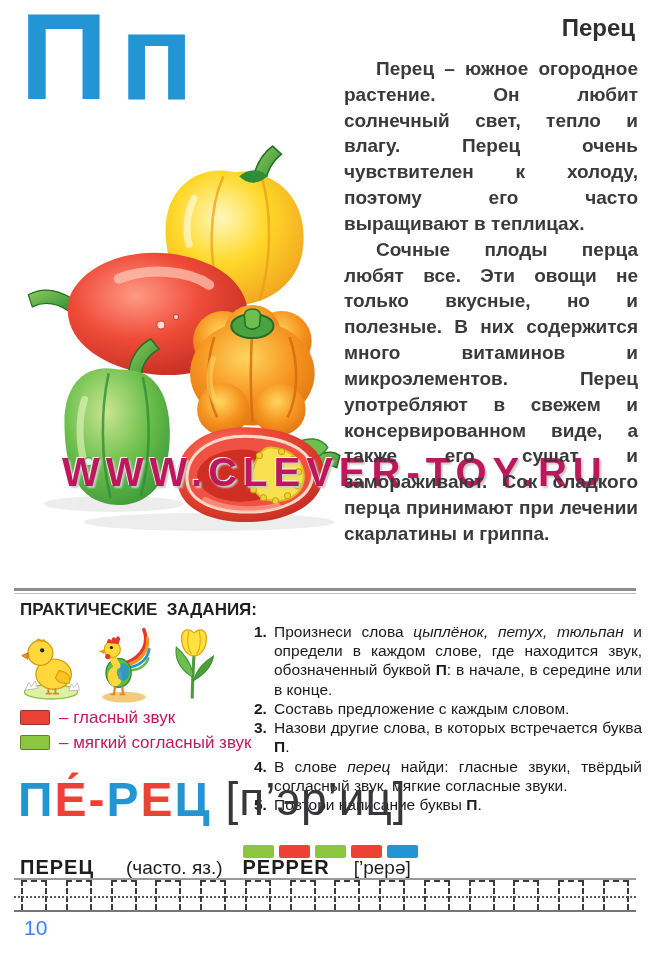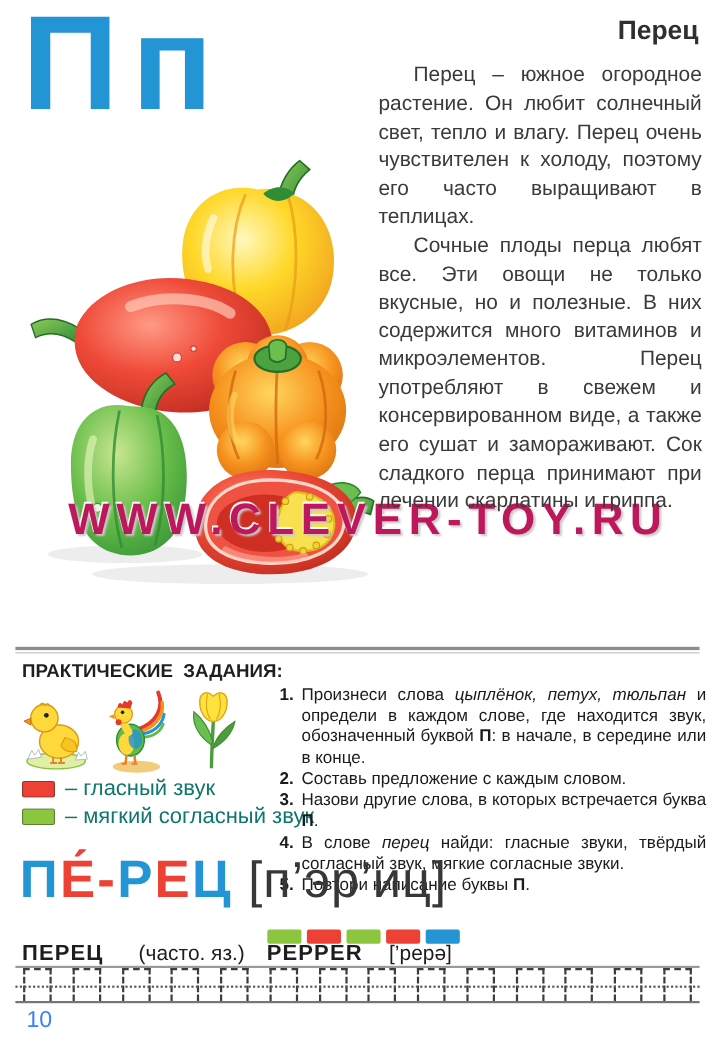--- a/index.html
+++ b/index.html
@@ -6,21 +6,21 @@
   html,body{margin:0;padding:0;background:#fff;}
   .page{position:relative;width:649px;height:960px;background:#ffffff;overflow:hidden;
         font-family:"Liberation Sans",sans-serif;color:#2e2e2e;}
 
   .big-letters{position:absolute;left:20px;top:-14px;font-size:122px;font-weight:bold;
         letter-spacing:12px;line-height:1.18;}
 
   .heading{position:absolute;right:14px;top:14px;font-size:24px;font-weight:bold;color:#2f2f2f;}
 
   .article{position:absolute;left:344px;top:56px;width:294px;z-index:2;
-        font-size:19px;line-height:1.36;color:#3a3a3a;text-align:justify;}
+        font-size:19px;line-height:1.36;color:#3a3a3a;text-align:justify;font-weight:bold;}
   .article p{margin:0;text-indent:32px;}
 
   .illustration{position:absolute;left:8px;top:128px;width:334px;height:404px;z-index:0;}
 
   .watermark{position:absolute;left:62px;top:450px;z-index:1;font-size:40px;font-weight:bold;
         letter-spacing:6px;color:#be185d;white-space:nowrap;
         text-shadow:-1px -1px 0 #f8f8f8, 2px 2px 2px #c9c9c9;}
 
   .divider{position:absolute;left:14px;top:588px;width:622px;height:2px;
         border-top:3px solid #8f8f8f;border-bottom:1px solid #bdbdbd;}
@@ -30,21 +30,21 @@
 
   .mini{position:absolute;}
   .mini-chick{left:20px;top:624px;}
   .mini-rooster{left:97px;top:620px;}
   .mini-tulip{left:166px;top:624px;}
 
   .legend{position:absolute;left:20px;top:705px;}
   .legend-row{display:flex;align-items:center;height:25px;}
   .legend-swatch{width:28px;height:13px;border:1px solid rgba(40,40,40,.45);
         border-radius:2px;margin-right:9px;flex:none;}
-  .legend-label{font-size:20px;color:#0f766e;white-space:nowrap;}
+  .legend-label{font-size:17px;color:#be185d;white-space:nowrap;}
 
   .tasks{position:absolute;left:254px;top:622px;width:388px;
         font-size:15.5px;line-height:1.24;color:#1b1b1b;}
   .task{display:flex;}
   .task-num{font-weight:bold;width:20px;flex:none;}
   .task-body{text-align:justify;}
   .task-body .it{font-style:italic;}
   .task-body .bd{font-weight:bold;}
 
   .word-row{position:absolute;left:18px;top:772px;display:flex;align-items:flex-start;z-index:2;}

